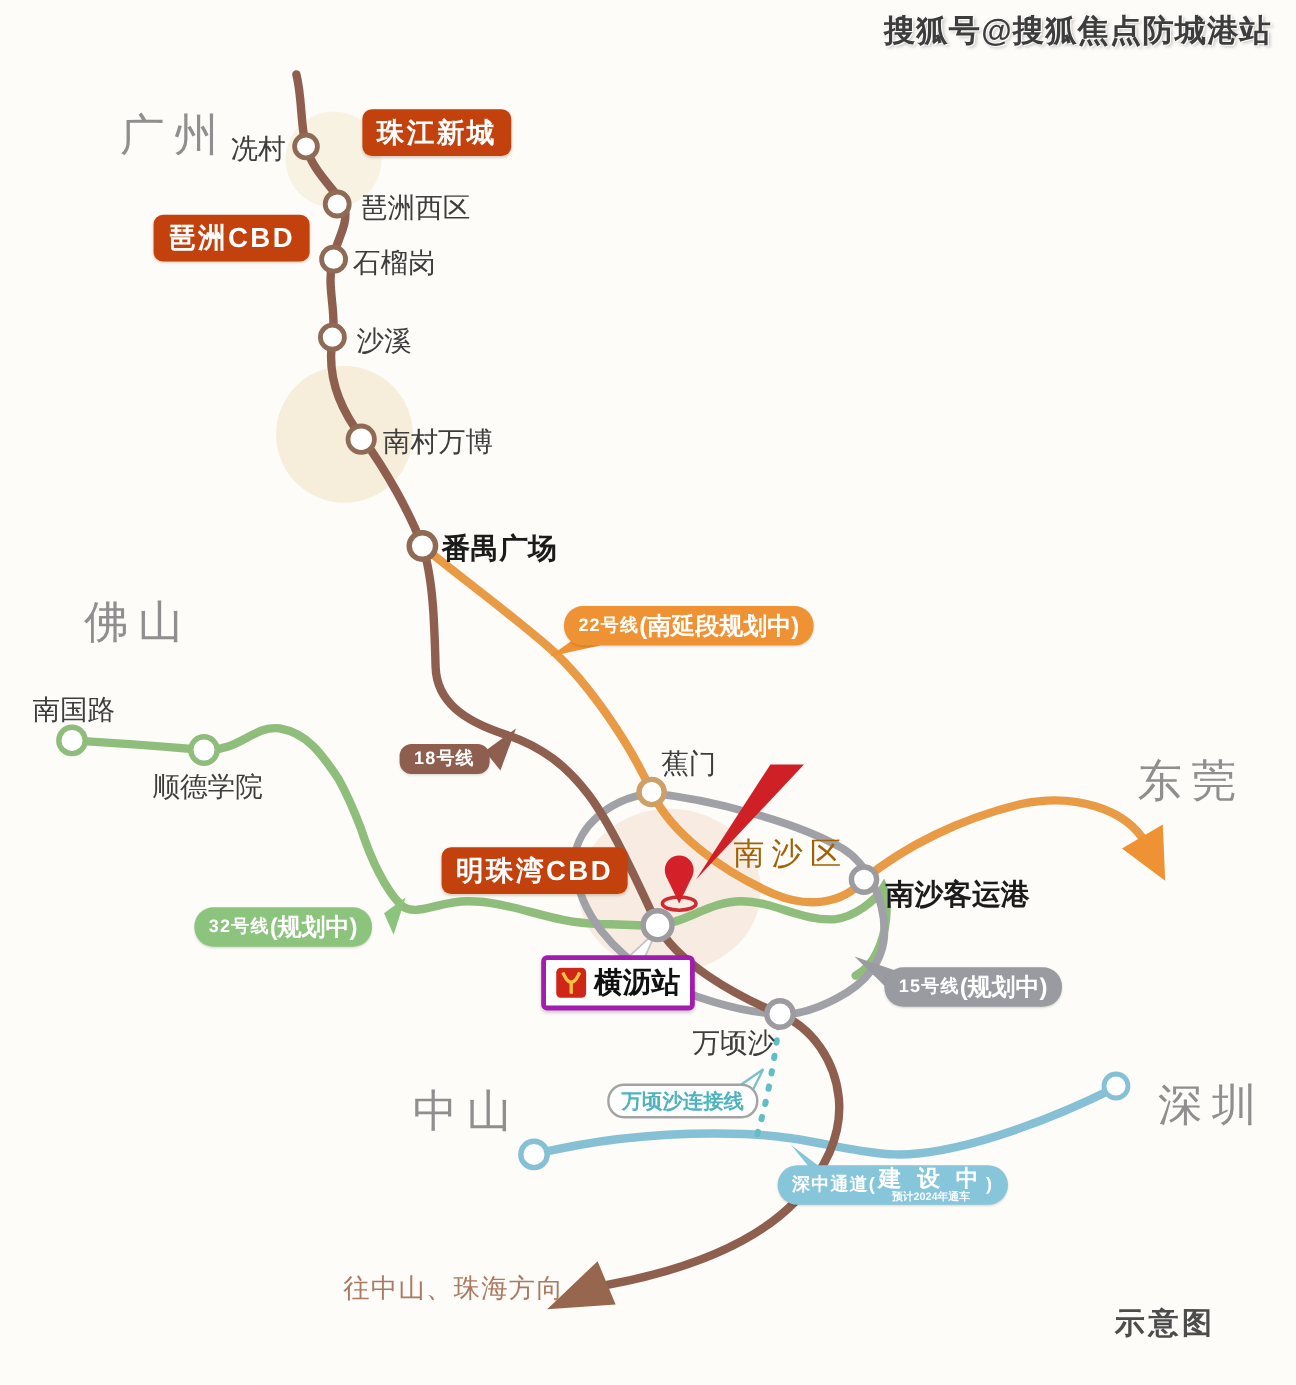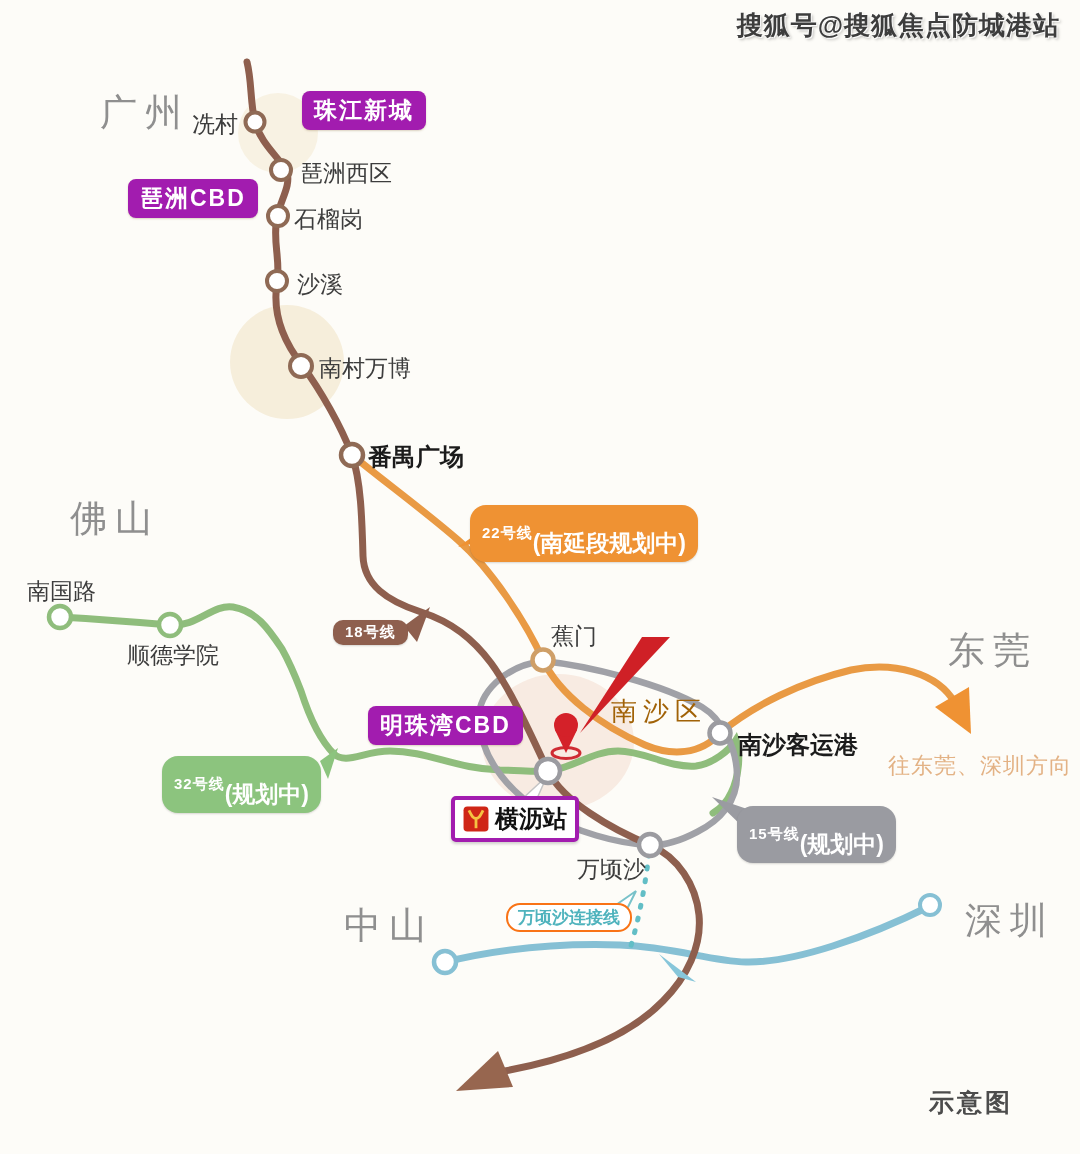--- a/index.html
+++ b/index.html
@@ -16,40 +16,40 @@
     top:8px;right:20px;font-size:26px;font-weight:700;color:#3d3d3d;letter-spacing:1px;
     text-shadow:1px 1px 0 rgba(255,255,255,.9),-1px -1px 0 rgba(255,255,255,.7),2px 2px 3px rgba(0,0,0,.25);
   }
   .city{font-size:37px;color:#8f8f8f;letter-spacing:8px;font-weight:500;}
   .region{font-size:26px;color:#a16207;letter-spacing:6px;font-weight:500;}
   .note{font-size:25px;color:#4c4c4c;letter-spacing:3px;font-weight:600;}
   .station{font-size:23px;color:#3d3d3d;}
   .station.bold{font-size:24px;font-weight:700;color:#1b1b1b;}
 
   .badge-tan{
-    background:#a21caf;color:#fff;font-weight:700;font-size:23px;
+    background:#c2410c;color:#fff;font-weight:700;font-size:23px;
     padding:4px 12px;border-radius:8px;letter-spacing:2px;
     box-shadow:0 1px 2px rgba(120,90,30,.25);
   }
   .line-badge{
     color:#fff;font-weight:700;padding:3px 12px;border-radius:16px;
     display:flex;align-items:center;box-shadow:0 1px 2px rgba(0,0,0,.15);
   }
   .line-badge .main{font-size:15px;letter-spacing:1px;}
-  .line-badge .paren{font-size:23px;letter-spacing:0;margin-top:20px;}
+  .line-badge .paren{font-size:20px;letter-spacing:0;}
   .lb-orange{background:#ef9233;}
   .lb-brown{background:#8e5f4e;border-radius:10px;}
   .lb-green{background:#8cc47e;}
   .lb-gray{background:#9a9ba1;}
   .lb-blue{background:#87c6da;border-radius:19px;padding:2px 12px;}
   .lb-blue .stack{display:flex;flex-direction:column;align-items:center;line-height:1;margin:0 2px;}
   .lb-blue .stack .t{font-size:19px;letter-spacing:4px;}
   .lb-blue .stack .b{font-size:9px;letter-spacing:0;margin-top:1px;opacity:.95;}
   .lb-outline-teal{
-    background:#fff;border:2px solid #f97316;color:#4fb3bd;font-weight:600;
+    background:#fff;border:2px solid #a3a3a3;color:#4fb3bd;font-weight:600;
     font-size:17px;padding:1px 10px;border-radius:14px;
   }
   .project-badge{
     left:625px;top:577px;width:227px;height:61px;background:#d01f27;color:#fff;
     display:flex;align-items:center;justify-content:center;
     font-size:32px;font-weight:700;letter-spacing:1px;border-radius:7px;
     box-shadow:0 3px 6px rgba(150,20,25,.35);
   }
   .station-badge{
     background:#fff;border:4px solid #a21caf;border-radius:5px;
@@ -170,27 +170,35 @@
     <span class="main">18号线</span>
   </div>
   <div class="lbl line-badge lb-green" style="left:162px;top:756px;">
     <span class="main">32号线</span>
       <span class="paren">(规划中)</span>
   </div>
   <div class="lbl line-badge lb-gray" style="left:737px;top:806px;">
     <span class="main">15号线</span>
       <span class="paren">(规划中)</span>
   </div>
+  <div class="lbl line-badge lb-blue" style="left:648px;top:971px;">
+    <span class="main">深中通道(</span>
+    <span class="stack">
+      <span class="t">建 设 中</span>
+      <span class="b">预计2024年通车</span>
+    </span>
+    <span class="main">)</span>
+  </div>
   <div class="lbl lb-outline-teal" style="left:506px;top:903px;">万顷沙连接线</div>
 
   <div class="lbl station-badge" style="left:451px;top:796px;">
     <svg width="26" height="26" viewBox="0 0 24 24">
       <rect x="0.5" y="0.5" width="23" height="23" rx="3.5" fill="#cf2617"></rect>
       <path d="M5.5,4 C8.5,10 9.5,11.5 12,11.5 C14.5,11.5 15.5,10 18.5,4" fill="none" stroke="#f5c243" stroke-width="2.6"></path>
       <line x1="12" y1="11.5" x2="12" y2="20.5" stroke="#f5c243" stroke-width="2.6"></line>
     </svg>
     <span>横沥站</span>
   </div>
 
 
-  <div class="lbl dir dir-orange" style="left:888px;top:751px;">往东莞、深圳方向</div>
+  <div class="lbl dir dir-brown" style="left:286px;top:1059px;">往中山、珠海方向</div>
 
 </div>
 
 </body></html>

